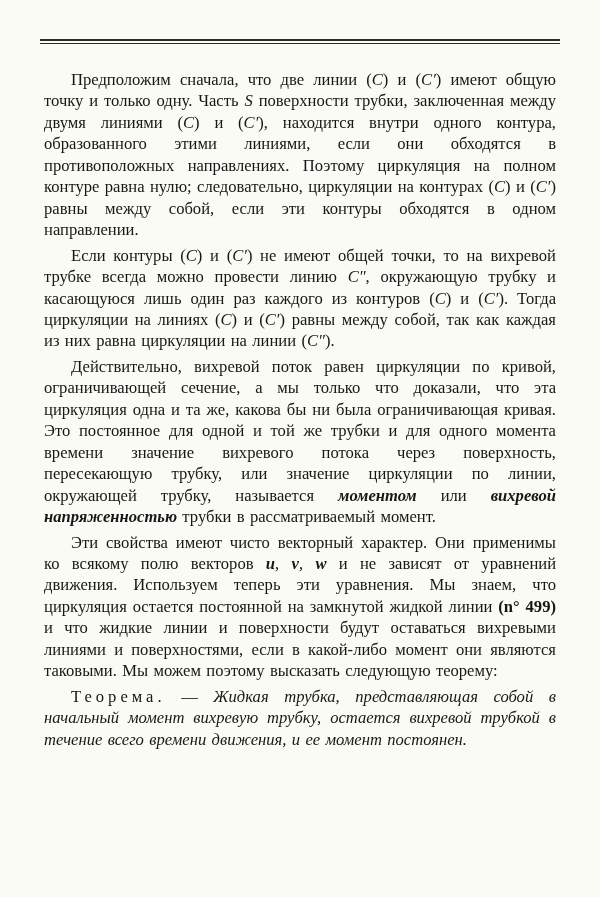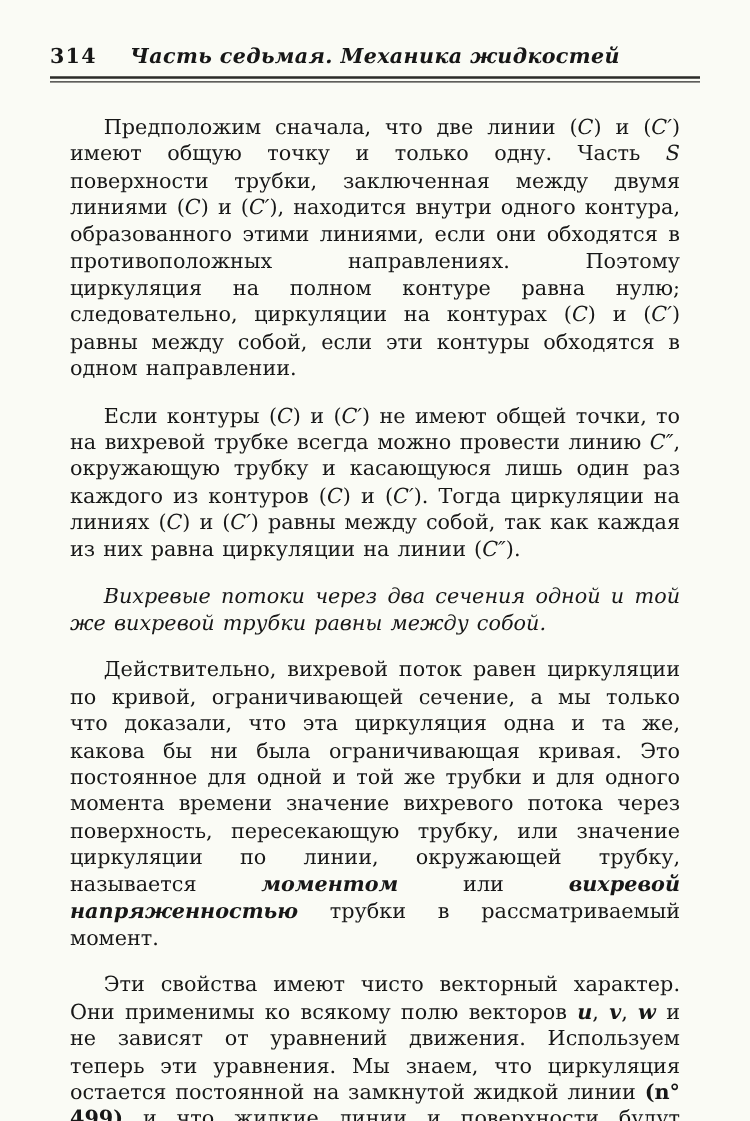--- a/index.html
+++ b/index.html
@@ -48,42 +48,38 @@
     margin-bottom: 25px;
   }
   
   .body-text {
     font-size: 16.6px;
     line-height: 21.45px;
     text-align: justify;
     word-spacing: 1.2px;
   }
   .para {
-    margin: 16px;
+    margin: 4px;
     text-indent: 27px;
+    font-family: Liberation Serif, serif;
   }
   .seg-i  { font-style: italic; }
   .seg-b  { font-weight: bold; }
   .seg-bi { font-weight: bold; font-style: italic; }
   .seg-sp { letter-spacing: 0.24em; } 
 </style>
 </head>
 <body>
 
 <div class="page">
 
-  <div class="running-head">
-    <span class="folio">314</span>
-    <div class="running-title">Часть седьмая. Механика жидкостей</div>
-  </div>
 
   <div class="head-rule"></div>
 
   <main class="body-text">
       <p class="para"><span>Предположим сначала, что две линии (</span><span class="seg-i">C</span><span>) и (</span><span class="seg-i">C′</span><span>) имеют общую точку и только одну. Часть </span><span class="seg-i">S</span><span> поверхности трубки, заключенная между двумя линиями (</span><span class="seg-i">C</span><span>) и (</span><span class="seg-i">C′</span><span>), находится внутри одного контура, образованного этими линиями, если они обходятся в противоположных направлениях. Поэтому циркуляция на полном контуре равна нулю; следовательно, циркуляции на контурах (</span><span class="seg-i">C</span><span>) и (</span><span class="seg-i">C′</span><span>) равны между собой, если эти контуры обходятся в одном направлении.</span></p>
       <p class="para"><span>Если контуры (</span><span class="seg-i">C</span><span>) и (</span><span class="seg-i">C′</span><span>) не имеют общей точки, то на вихревой трубке всегда можно провести линию </span><span class="seg-i">C″</span><span>, окружающую трубку и касающуюся лишь один раз каждого из контуров (</span><span class="seg-i">C</span><span>) и (</span><span class="seg-i">C′</span><span>). Тогда циркуляции на линиях (</span><span class="seg-i">C</span><span>) и (</span><span class="seg-i">C′</span><span>) равны между собой, так как каждая из них равна циркуляции на линии (</span><span class="seg-i">C″</span><span>).</span></p>
-      <p class="para"><span class="seg-i">Вихревые потоки через два сечения одной и той же вихревой трубки равны между собой.</span></p>
       <p class="para"><span>Действительно, вихревой поток равен циркуляции по кривой, ограничивающей сечение, а мы только что доказали, что эта циркуляция одна и та же, какова бы ни была ограничивающая кривая. Это постоянное для одной и той же трубки и для одного момента времени значение вихревого потока через поверхность, пересекающую трубку, или значение циркуляции по линии, окружающей трубку, называется </span><span class="seg-bi">моментом</span><span> или </span><span class="seg-bi">вихревой напряженностью</span><span> трубки в рассматриваемый момент.</span></p>
       <p class="para"><span>Эти свойства имеют чисто векторный характер. Они применимы ко всякому полю векторов </span><span class="seg-bi">u</span><span>, </span><span class="seg-bi">v</span><span>, </span><span class="seg-bi">w</span><span> и не зависят от уравнений движения. Используем теперь эти уравнения. Мы знаем, что циркуляция остается постоянной на замкнутой жидкой линии </span><span class="seg-b">(n° 499)</span><span> и что жидкие линии и поверхности будут оставаться вихревыми линиями и поверхностями, если в какой-либо момент они являются таковыми. Мы можем поэтому высказать следующую теорему:</span></p>
       <p class="para"><span class="seg-sp">Теорема.</span><span> — </span><span class="seg-i">Жидкая трубка, представляющая собой в начальный момент вихревую трубку, остается вихревой трубкой в течение всего времени движения, и ее момент постоянен.</span></p>
     </main>
 
 </div>
 
 </body></html>

